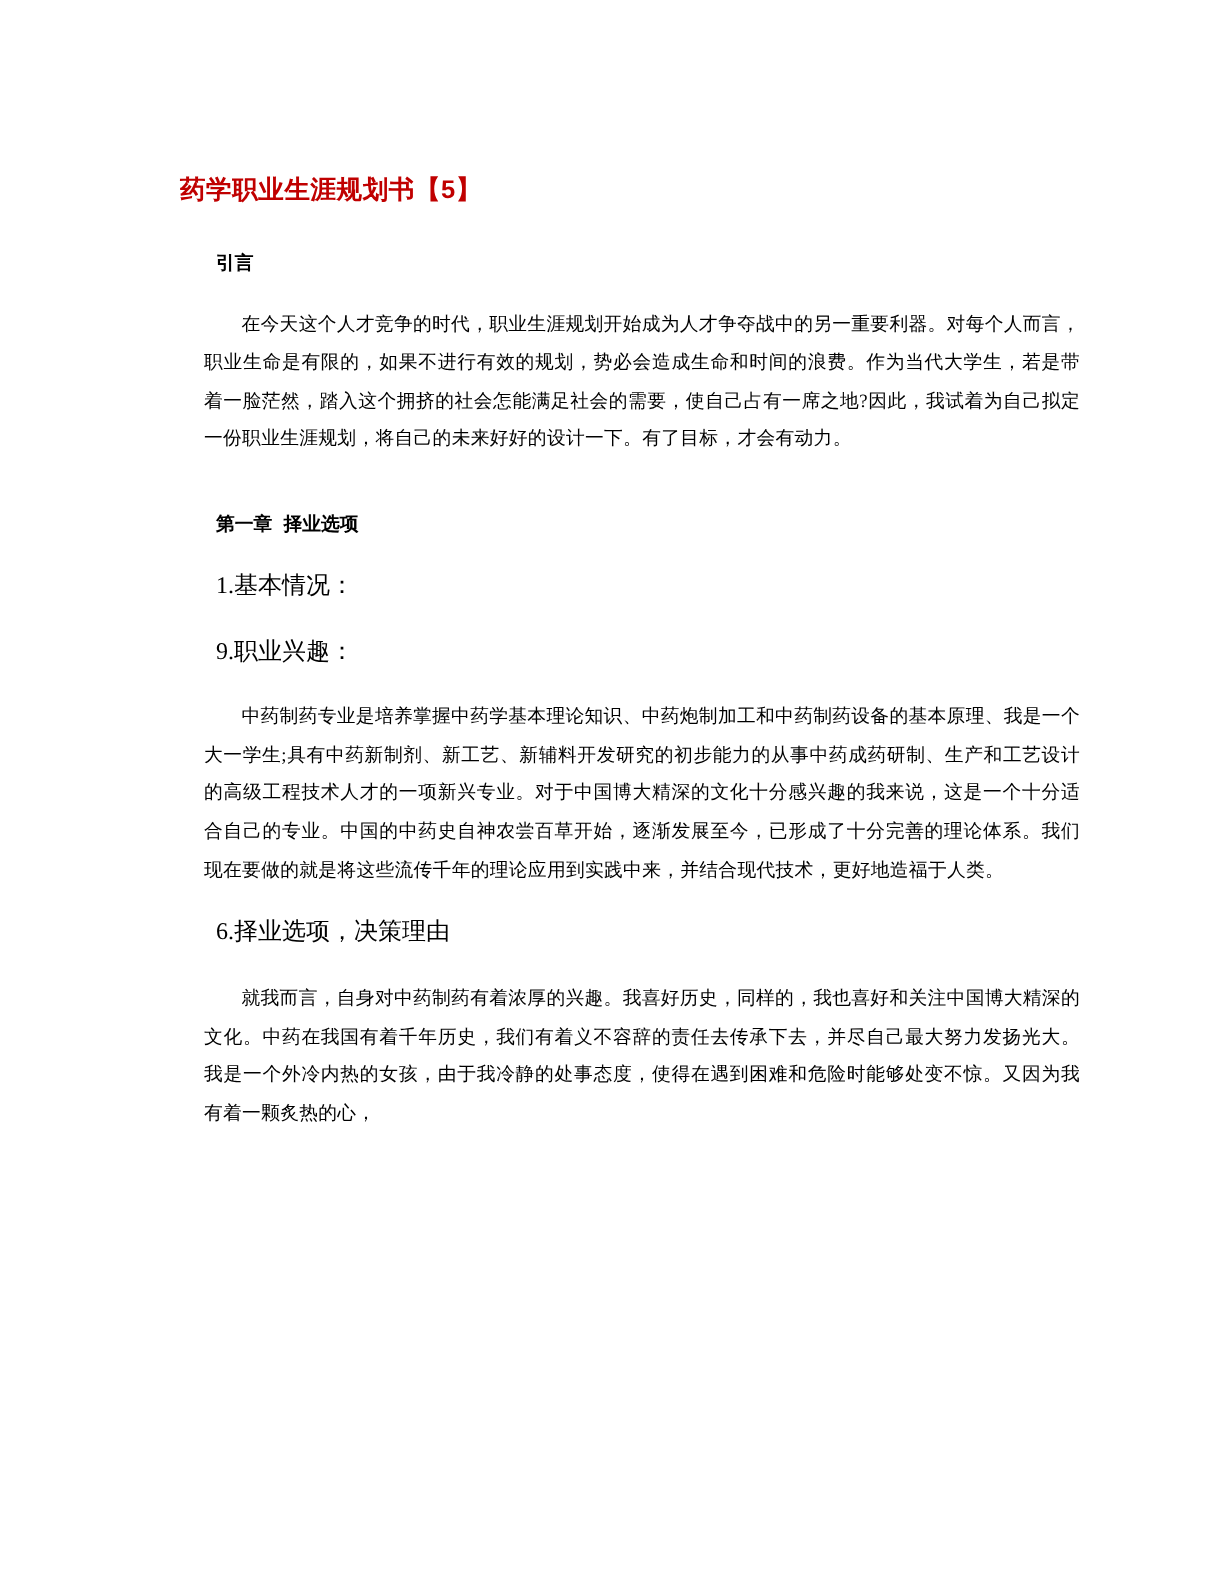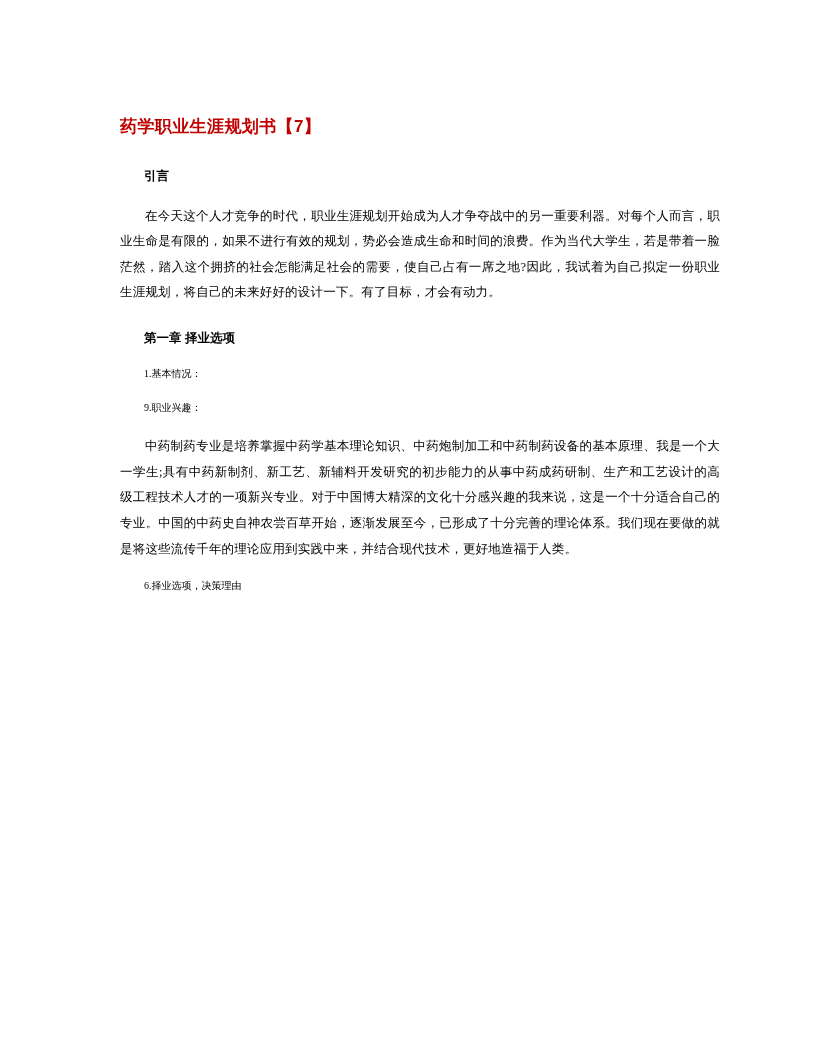--- a/index.html
+++ b/index.html
@@ -28,58 +28,59 @@
     font-weight: bold;
     line-height: 1.5;
     margin: 18px 0 26px 0;
     letter-spacing: 0.4px;
     font-family: "Liberation Sans", "DejaVu Sans", sans-serif;
   }
   .section-heading {
     font-size: 12.5px;
     font-weight: bold;
     line-height: 1.6;
-    margin: 0 0 18px 0;
+    margin: 12px 0 18px 0;
     text-indent: 24px;
-    font-family: Liberation Sans, sans-serif;
+    font-family: Liberation Mono, monospace;
   }
   .sub-heading {
-    font-size: 10px;
+    font-size: 16px;
     line-height: 1.6;
     margin: 0 0 18px 0;
     text-indent: 24px;
   }
   p.body-text {
     font-size: 12.5px;
     line-height: 2.05;
-    margin: 0 0 16px 0;
+    margin: 0 0 16px 16px;
     text-indent: 25px;
     text-align: justify;
     letter-spacing: 0.2px;
   }
   .spacer-sm { height: 6px; }
 </style>
 </head>
 <body>
 
 <div class="page">
 
-  <h1 class="doc-title" style="color: rgb(192, 0, 0);">药学职业生涯规划书【7】</h1>
+  <h1 class="doc-title" style="color: rgb(192, 0, 0);">药学职业生涯规划书【5】</h1>
 
   <div class="section-heading">引言</div>
 
   <p class="body-text">在今天这个人才竞争的时代，职业生涯规划开始成为人才争夺战中的另一重要利器。对每个人而言，职业生命是有限的，如果不进行有效的规划，势必会造成生命和时间的浪费。作为当代大学生，若是带着一脸茫然，踏入这个拥挤的社会怎能满足社会的需要，使自己占有一席之地?因此，我试着为自己拟定一份职业生涯规划，将自己的未来好好的设计一下。有了目标，才会有动力。</p>
 
   <div class="spacer-sm"></div>
 
   <div class="section-heading">第一章 择业选项</div>
 
   <div class="sub-heading">1.基本情况：</div>
 
 
   <div class="sub-heading">9.职业兴趣：</div>
 
   <p class="body-text">中药制药专业是培养掌握中药学基本理论知识、中药炮制加工和中药制药设备的基本原理、我是一个大一学生;具有中药新制剂、新工艺、新辅料开发研究的初步能力的从事中药成药研制、生产和工艺设计的高级工程技术人才的一项新兴专业。对于中国博大精深的文化十分感兴趣的我来说，这是一个十分适合自己的专业。中国的中药史自神农尝百草开始，逐渐发展至今，已形成了十分完善的理论体系。我们现在要做的就是将这些流传千年的理论应用到实践中来，并结合现代技术，更好地造福于人类。</p>
 
   <div class="sub-heading">6.择业选项，决策理由</div>
 
+  <p class="body-text">就我而言，自身对中药制药有着浓厚的兴趣。我喜好历史，同样的，我也喜好和关注中国博大精深的文化。中药在我国有着千年历史，我们有着义不容辞的责任去传承下去，并尽自己最大努力发扬光大。我是一个外冷内热的女孩，由于我冷静的处事态度，使得在遇到困难和危险时能够处变不惊。又因为我有着一颗炙热的心，</p>
 
 </div>
 
 </body></html>

